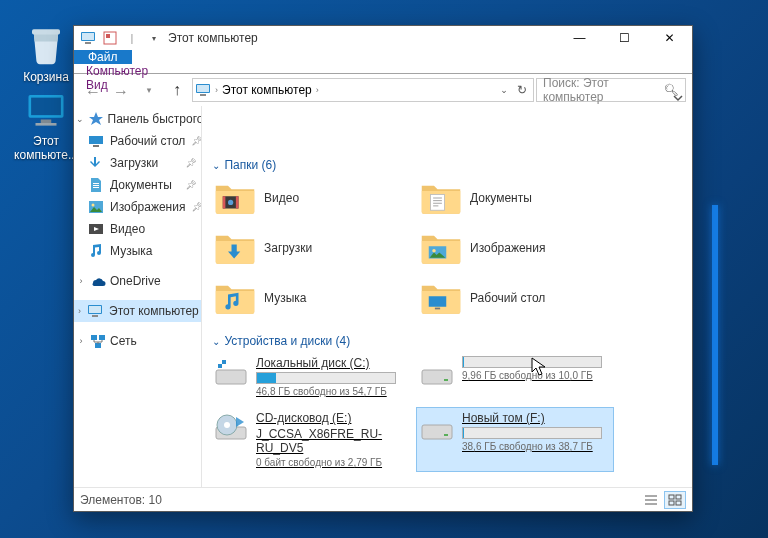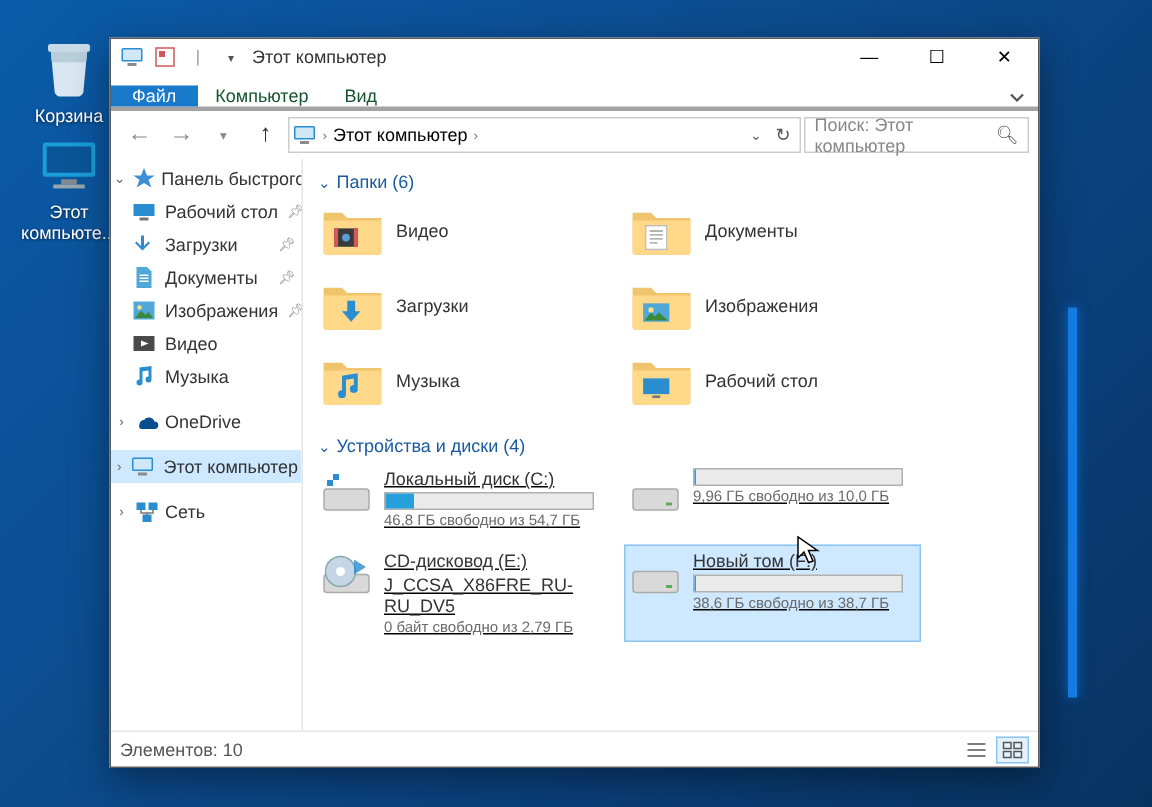--- a/index.html
+++ b/index.html
@@ -13,23 +13,23 @@
 
 .window { position: absolute; left: 73px; top: 25px; width: 620px; height: 487px; background: #fff; border: 1px solid #5a5a5a; box-shadow: 0 8px 24px rgba(0,0,0,.4); display: flex; flex-direction: column; }
 .titlebar { height: 24px; display: flex; align-items: center; padding: 0 0 0 4px; background: #fff; }
 .titlebar .qat { display: flex; align-items: center; gap: 2px; }
 .titlebar .qat-btn { width: 20px; height: 20px; display: flex; align-items: center; justify-content: center; }
 .titlebar .title { margin-left: 4px; font-size: 12px; color: #333; }
 .winbtns { margin-left: auto; display: flex; }
 .winbtn { width: 45px; height: 24px; display: flex; align-items: center; justify-content: center; font-size: 12px; cursor: pointer; }
 
 
-.ribbon { height: 24px; background: #fff; display: flex; align-items: flex-end; border-bottom: 3px solid #a3a3a3; }
+.ribbon { height: 24px; background: #fff; display: flex; align-items: flex-start; border-bottom: 1px solid #a3a3a3; flex-direction: column; }
 .ribbon .file { background: #1979ca; color: #fff; font-size: 12px; padding: 0 14px; display: flex; align-items: center; cursor: pointer; }
-.ribbon .tab { font-size: 12px; color: #14532d; padding: 0 12px; display: flex; align-items: center; cursor: pointer; }
+.ribbon .tab { font-size: 12px; color: #701a75; padding: 0 12px; display: flex; align-items: center; cursor: pointer; }
 .ribbon .expand { margin-left: auto; width: 28px; display: flex; align-items: center; justify-content: center; color: #666; cursor: pointer; }
 
 
 .addrbar { height: 32px; display: flex; align-items: center; padding: 4px 6px; gap: 2px; }
 .navbtn { width: 26px; height: 24px; display: flex; align-items: center; justify-content: center; color: #888; cursor: pointer; }
 .navbtn.enabled { color: #333; }
 .breadcrumb { flex: 1; height: 24px; border: 1px solid #ccc; display: flex; align-items: center; padding: 0 2px; font-size: 12px; gap: 4px; }
 .breadcrumb .drop { margin-left: auto; display: flex; align-items: center; }
 .breadcrumb .drop .db { width: 18px; display: flex; justify-content: center; color: #555; cursor: pointer; }
 .searchbox { width: 150px; height: 24px; border: 1px solid #ccc; display: flex; align-items: center; padding: 0 6px; font-size: 12px; color: #888; gap: 6px; justify-content: center; }
@@ -40,21 +40,21 @@
 .nav { width: 128px; border-right: 1px solid #e5e5e5; font-size: 12px; padding-top: 2px; overflow: hidden; }
 .nav-section { margin-bottom: 8px; }
 .nav-head { display: flex; align-items: center; padding: 3px 4px 3px 2px; gap: 4px; cursor: pointer; color: #333; white-space: nowrap; overflow: hidden; }
 .nav-item { display: flex; align-items: center; padding: 3px 4px 3px 14px; gap: 6px; cursor: pointer; color: #333; white-space: nowrap; }
 .nav-item.active { background: #cde8ff; }
 .nav-item .pin { margin-left: auto; color: #888; font-size: 9px; }
 .chev { font-size: 9px; color: #666; width: 10px; text-align: center; }
 .ico16 { width: 16px; height: 16px; flex-shrink: 0; }
 
 
-.content { flex: 1; overflow-x: hidden; overflow-y: auto; padding: 4px 8px; font-size: 12px; }
+.content { flex: 1; overflow-x: hidden; overflow-y: auto; padding: 4px 8px; font-size: 12px; margin-top: 44px; }
 .group-head { color: #1a5aa0; font-size: 12px; padding: 4px 0 4px 2px; cursor: pointer; }
 .group-head .gchev { font-size: 10px; margin-right: 4px; }
 .grid { display: flex; flex-wrap: wrap; gap: 6px 8px; margin-bottom: 10px; }
 .item { width: 198px; display: flex; align-items: center; gap: 8px; padding: 4px; cursor: pointer; }
 .folder-ico { width: 42px; height: 36px; flex-shrink: 0; }
 .item-label { color: #333; }
 
 .drive { width: 198px; display: flex; gap: 8px; padding: 4px; cursor: pointer; text-decoration: underline; }
 .drive.selected { background: #cde8ff; border: 1px solid #8cc4f0; padding: 3px; }
 .drive-ico { width: 34px; height: 34px; flex-shrink: 0; }

